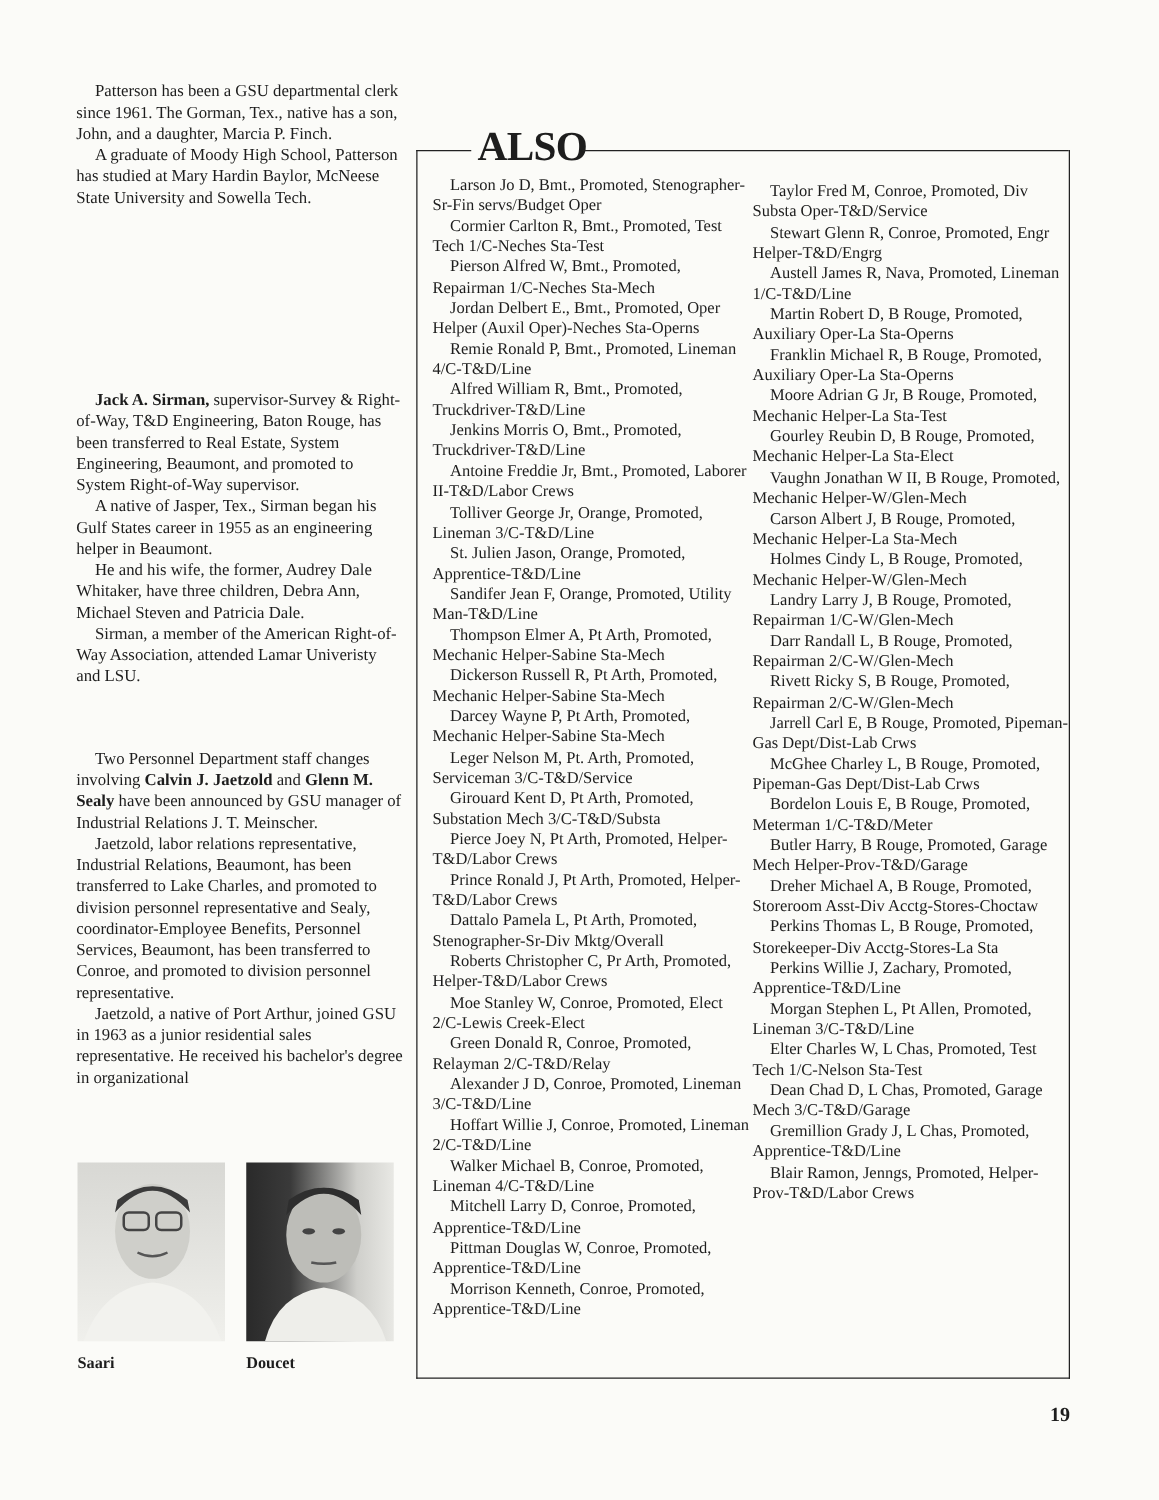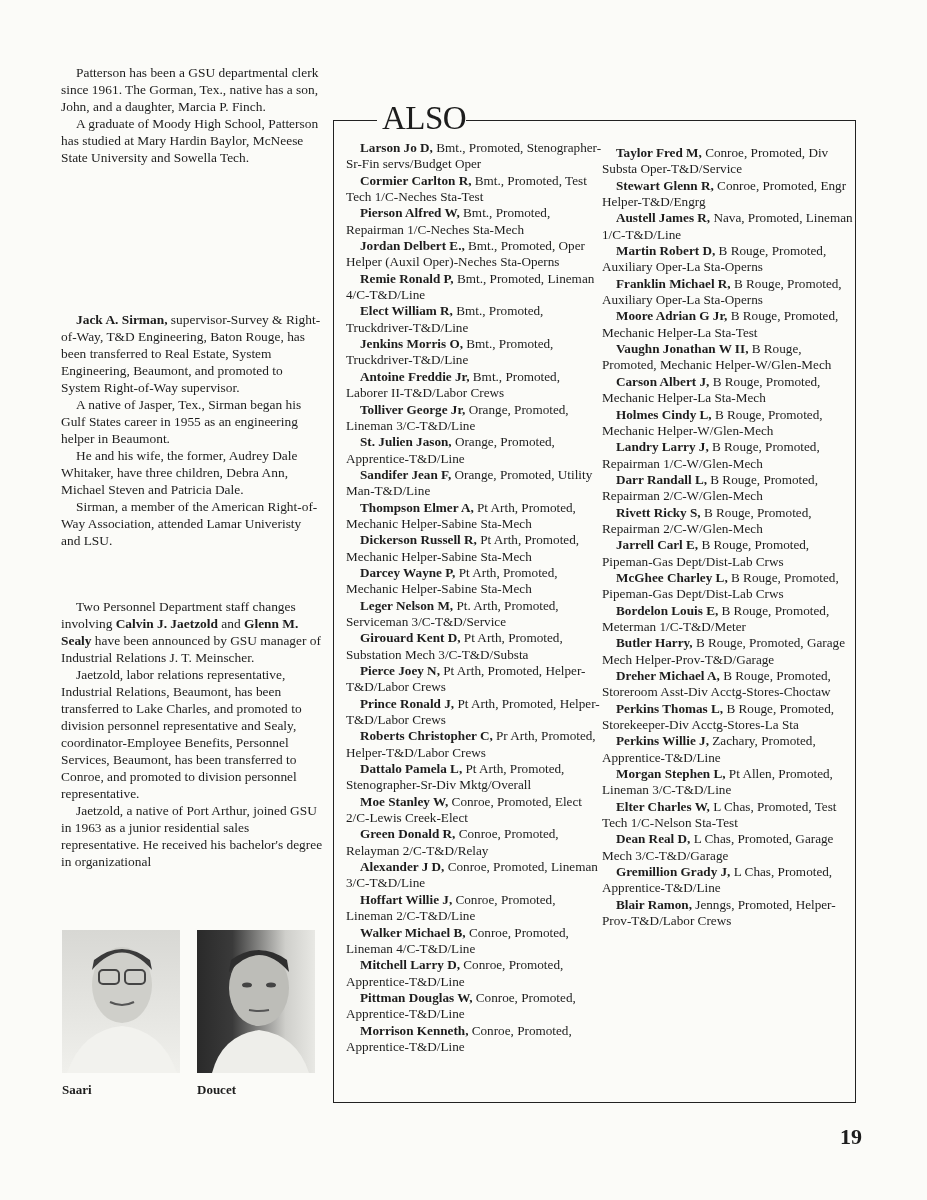--- a/index.html
+++ b/index.html
@@ -44,33 +44,33 @@
     .also-top-left {
       position: absolute; left: 333px; top: 120px; width: 44px; height: 0;
       border-top: 1.6px solid #222;
     }
     .also-top-right {
       position: absolute; left: 466px; top: 120px; width: 389px; height: 0;
       border-top: 1.6px solid #222;
     }
     .also-title {
       position: absolute; left: 382px; top: 100px;
-      font-size: 33px; font-weight: normal; letter-spacing: -0.5px;
+      font-size: 33px; font-weight: bold; letter-spacing: -0.5px;
       line-height: 36px;
     }
     .list {
       position: absolute; font-size: 13.2px; line-height: 16.35px;
     }
     .list.col-a { left: 346px; top: 140px; width: 258px; }
     .list.col-b { left: 602px; top: 145px; width: 255px; }
     .entry { text-indent: 14px; margin: 0; }
-    .entry .name { font-weight: bold; }
+    .entry .name { font-weight: normal; }
 
     .page-number {
-      position: absolute; left: 840px; top: 1124px; font-size: 22px; font-weight: bold;
+      position: absolute; left: 840px; top: 1124px; font-size: 16px; font-weight: bold;
     }
   </style>
 </head>
 <body>
 
 <div class="left-col">
   <div id="story-1" class="story">
     <p>Patterson has been a GSU departmental clerk since 1961. The Gorman, Tex., native has a son, John, and a daughter, Marcia P. Finch.</p>
     <p>A graduate of Moody High School, Patterson has studied at Mary Hardin Baylor, McNeese State University and Sowella Tech.</p>
   </div>
@@ -122,64 +122,65 @@
 <div class="also-title">ALSO</div>
 <div class="also-top-right"></div>
 <div class="also-box"></div>
 
 <div class="list col-a" id="col-a">
     <p class="entry"><span class="name">Larson Jo D,</span><span> Bmt., Promoted, Stenographer-Sr-Fin servs/Budget Oper</span></p>
     <p class="entry"><span class="name">Cormier Carlton R,</span><span> Bmt., Promoted, Test Tech 1/C-Neches Sta-Test</span></p>
     <p class="entry"><span class="name">Pierson Alfred W,</span><span> Bmt., Promoted, Repairman 1/C-Neches Sta-Mech</span></p>
     <p class="entry"><span class="name">Jordan Delbert E.,</span><span> Bmt., Promoted, Oper Helper (Auxil Oper)-Neches Sta-Operns</span></p>
     <p class="entry"><span class="name">Remie Ronald P,</span><span> Bmt., Promoted, Lineman 4/C-T&amp;D/Line</span></p>
-    <p class="entry"><span class="name">Elect William R,</span><span> Bmt., Promoted, Truckdriver-T&amp;D/Line</span></p>
+    <p class="entry"><span class="name">Alfred William R,</span><span> Bmt., Promoted, Truckdriver-T&amp;D/Line</span></p>
     <p class="entry"><span class="name">Jenkins Morris O,</span><span> Bmt., Promoted, Truckdriver-T&amp;D/Line</span></p>
     <p class="entry"><span class="name">Antoine Freddie Jr,</span><span> Bmt., Promoted, Laborer II-T&amp;D/Labor Crews</span></p>
     <p class="entry"><span class="name">Tolliver George Jr,</span><span> Orange, Promoted, Lineman 3/C-T&amp;D/Line</span></p>
     <p class="entry"><span class="name">St. Julien Jason,</span><span> Orange, Promoted, Apprentice-T&amp;D/Line</span></p>
     <p class="entry"><span class="name">Sandifer Jean F,</span><span> Orange, Promoted, Utility Man-T&amp;D/Line</span></p>
     <p class="entry"><span class="name">Thompson Elmer A,</span><span> Pt Arth, Promoted, Mechanic Helper-Sabine Sta-Mech</span></p>
     <p class="entry"><span class="name">Dickerson Russell R,</span><span> Pt Arth, Promoted, Mechanic Helper-Sabine Sta-Mech</span></p>
     <p class="entry"><span class="name">Darcey Wayne P,</span><span> Pt Arth, Promoted, Mechanic Helper-Sabine Sta-Mech</span></p>
     <p class="entry"><span class="name">Leger Nelson M,</span><span> Pt. Arth, Promoted, Serviceman 3/C-T&amp;D/Service</span></p>
     <p class="entry"><span class="name">Girouard Kent D,</span><span> Pt Arth, Promoted, Substation Mech 3/C-T&amp;D/Substa</span></p>
     <p class="entry"><span class="name">Pierce Joey N,</span><span> Pt Arth, Promoted, Helper-T&amp;D/Labor Crews</span></p>
     <p class="entry"><span class="name">Prince Ronald J,</span><span> Pt Arth, Promoted, Helper-T&amp;D/Labor Crews</span></p>
+    <p class="entry"><span class="name">Dattalo Pamela L,</span><span> Pt Arth, Promoted, Stenographer-Sr-Div Mktg/Overall</span></p>
     <p class="entry"><span class="name">Roberts Christopher C,</span><span> Pr Arth, Promoted, Helper-T&amp;D/Labor Crews</span></p>
-    <p class="entry"><span class="name">Dattalo Pamela L,</span><span> Pt Arth, Promoted, Stenographer-Sr-Div Mktg/Overall</span></p>
     <p class="entry"><span class="name">Moe Stanley W,</span><span> Conroe, Promoted, Elect 2/C-Lewis Creek-Elect</span></p>
     <p class="entry"><span class="name">Green Donald R,</span><span> Conroe, Promoted, Relayman 2/C-T&amp;D/Relay</span></p>
     <p class="entry"><span class="name">Alexander J D,</span><span> Conroe, Promoted, Lineman 3/C-T&amp;D/Line</span></p>
     <p class="entry"><span class="name">Hoffart Willie J,</span><span> Conroe, Promoted, Lineman 2/C-T&amp;D/Line</span></p>
     <p class="entry"><span class="name">Walker Michael B,</span><span> Conroe, Promoted, Lineman 4/C-T&amp;D/Line</span></p>
     <p class="entry"><span class="name">Mitchell Larry D,</span><span> Conroe, Promoted, Apprentice-T&amp;D/Line</span></p>
     <p class="entry"><span class="name">Pittman Douglas W,</span><span> Conroe, Promoted, Apprentice-T&amp;D/Line</span></p>
     <p class="entry"><span class="name">Morrison Kenneth,</span><span> Conroe, Promoted, Apprentice-T&amp;D/Line</span></p>
   </div>
 <div class="list col-b" id="col-b">
     <p class="entry"><span class="name">Taylor Fred M,</span><span> Conroe, Promoted, Div Substa Oper-T&amp;D/Service</span></p>
     <p class="entry"><span class="name">Stewart Glenn R,</span><span> Conroe, Promoted, Engr Helper-T&amp;D/Engrg</span></p>
     <p class="entry"><span class="name">Austell James R,</span><span> Nava, Promoted, Lineman 1/C-T&amp;D/Line</span></p>
     <p class="entry"><span class="name">Martin Robert D,</span><span> B Rouge, Promoted, Auxiliary Oper-La Sta-Operns</span></p>
     <p class="entry"><span class="name">Franklin Michael R,</span><span> B Rouge, Promoted, Auxiliary Oper-La Sta-Operns</span></p>
     <p class="entry"><span class="name">Moore Adrian G Jr,</span><span> B Rouge, Promoted, Mechanic Helper-La Sta-Test</span></p>
+    <p class="entry"><span class="name">Gourley Reubin D,</span><span> B Rouge, Promoted, Mechanic Helper-La Sta-Elect</span></p>
     <p class="entry"><span class="name">Vaughn Jonathan W II,</span><span> B Rouge, Promoted, Mechanic Helper-W/Glen-Mech</span></p>
     <p class="entry"><span class="name">Carson Albert J,</span><span> B Rouge, Promoted, Mechanic Helper-La Sta-Mech</span></p>
     <p class="entry"><span class="name">Holmes Cindy L,</span><span> B Rouge, Promoted, Mechanic Helper-W/Glen-Mech</span></p>
     <p class="entry"><span class="name">Landry Larry J,</span><span> B Rouge, Promoted, Repairman 1/C-W/Glen-Mech</span></p>
     <p class="entry"><span class="name">Darr Randall L,</span><span> B Rouge, Promoted, Repairman 2/C-W/Glen-Mech</span></p>
     <p class="entry"><span class="name">Rivett Ricky S,</span><span> B Rouge, Promoted, Repairman 2/C-W/Glen-Mech</span></p>
     <p class="entry"><span class="name">Jarrell Carl E,</span><span> B Rouge, Promoted, Pipeman-Gas Dept/Dist-Lab Crws</span></p>
     <p class="entry"><span class="name">McGhee Charley L,</span><span> B Rouge, Promoted, Pipeman-Gas Dept/Dist-Lab Crws</span></p>
     <p class="entry"><span class="name">Bordelon Louis E,</span><span> B Rouge, Promoted, Meterman 1/C-T&amp;D/Meter</span></p>
     <p class="entry"><span class="name">Butler Harry,</span><span> B Rouge, Promoted, Garage Mech Helper-Prov-T&amp;D/Garage</span></p>
     <p class="entry"><span class="name">Dreher Michael A,</span><span> B Rouge, Promoted, Storeroom Asst-Div Acctg-Stores-Choctaw</span></p>
     <p class="entry"><span class="name">Perkins Thomas L,</span><span> B Rouge, Promoted, Storekeeper-Div Acctg-Stores-La Sta</span></p>
     <p class="entry"><span class="name">Perkins Willie J,</span><span> Zachary, Promoted, Apprentice-T&amp;D/Line</span></p>
     <p class="entry"><span class="name">Morgan Stephen L,</span><span> Pt Allen, Promoted, Lineman 3/C-T&amp;D/Line</span></p>
     <p class="entry"><span class="name">Elter Charles W,</span><span> L Chas, Promoted, Test Tech 1/C-Nelson Sta-Test</span></p>
-    <p class="entry"><span class="name">Dean Real D,</span><span> L Chas, Promoted, Garage Mech 3/C-T&amp;D/Garage</span></p>
+    <p class="entry"><span class="name">Dean Chad D,</span><span> L Chas, Promoted, Garage Mech 3/C-T&amp;D/Garage</span></p>
     <p class="entry"><span class="name">Gremillion Grady J,</span><span> L Chas, Promoted, Apprentice-T&amp;D/Line</span></p>
     <p class="entry"><span class="name">Blair Ramon,</span><span> Jenngs, Promoted, Helper-Prov-T&amp;D/Labor Crews</span></p>
   </div>
 
 <div class="page-number">19</div>
 
 </body></html>

